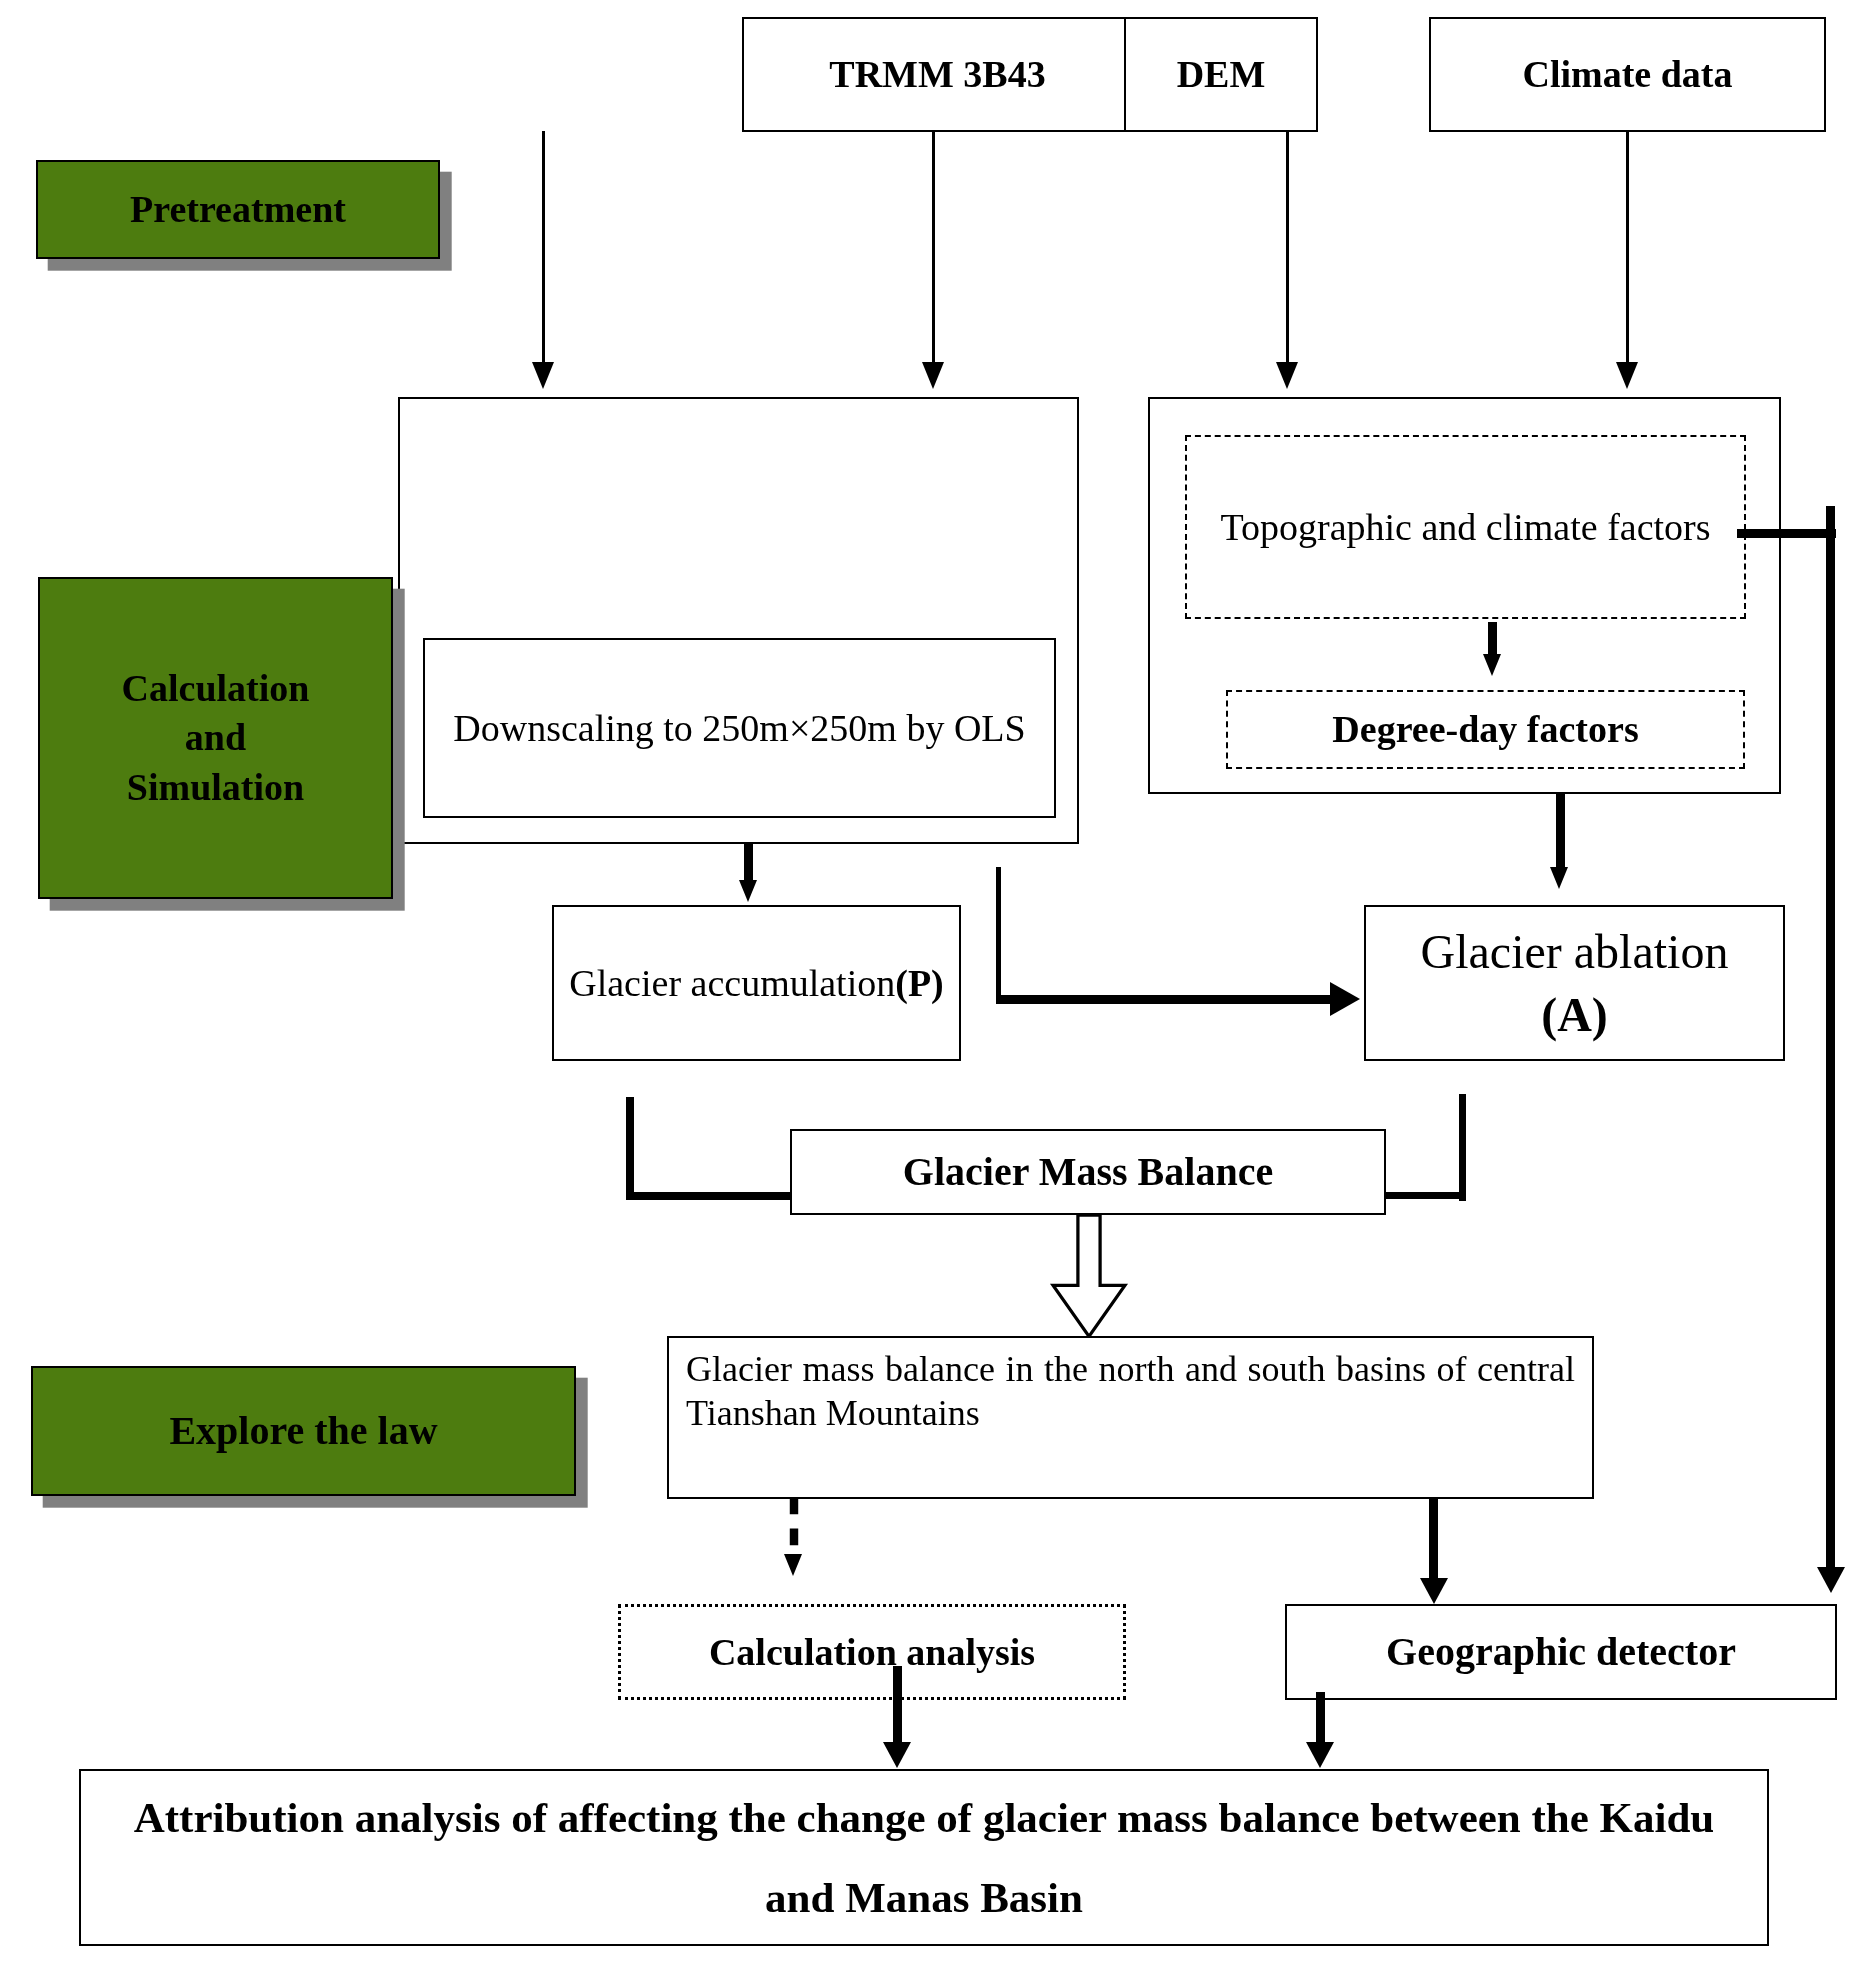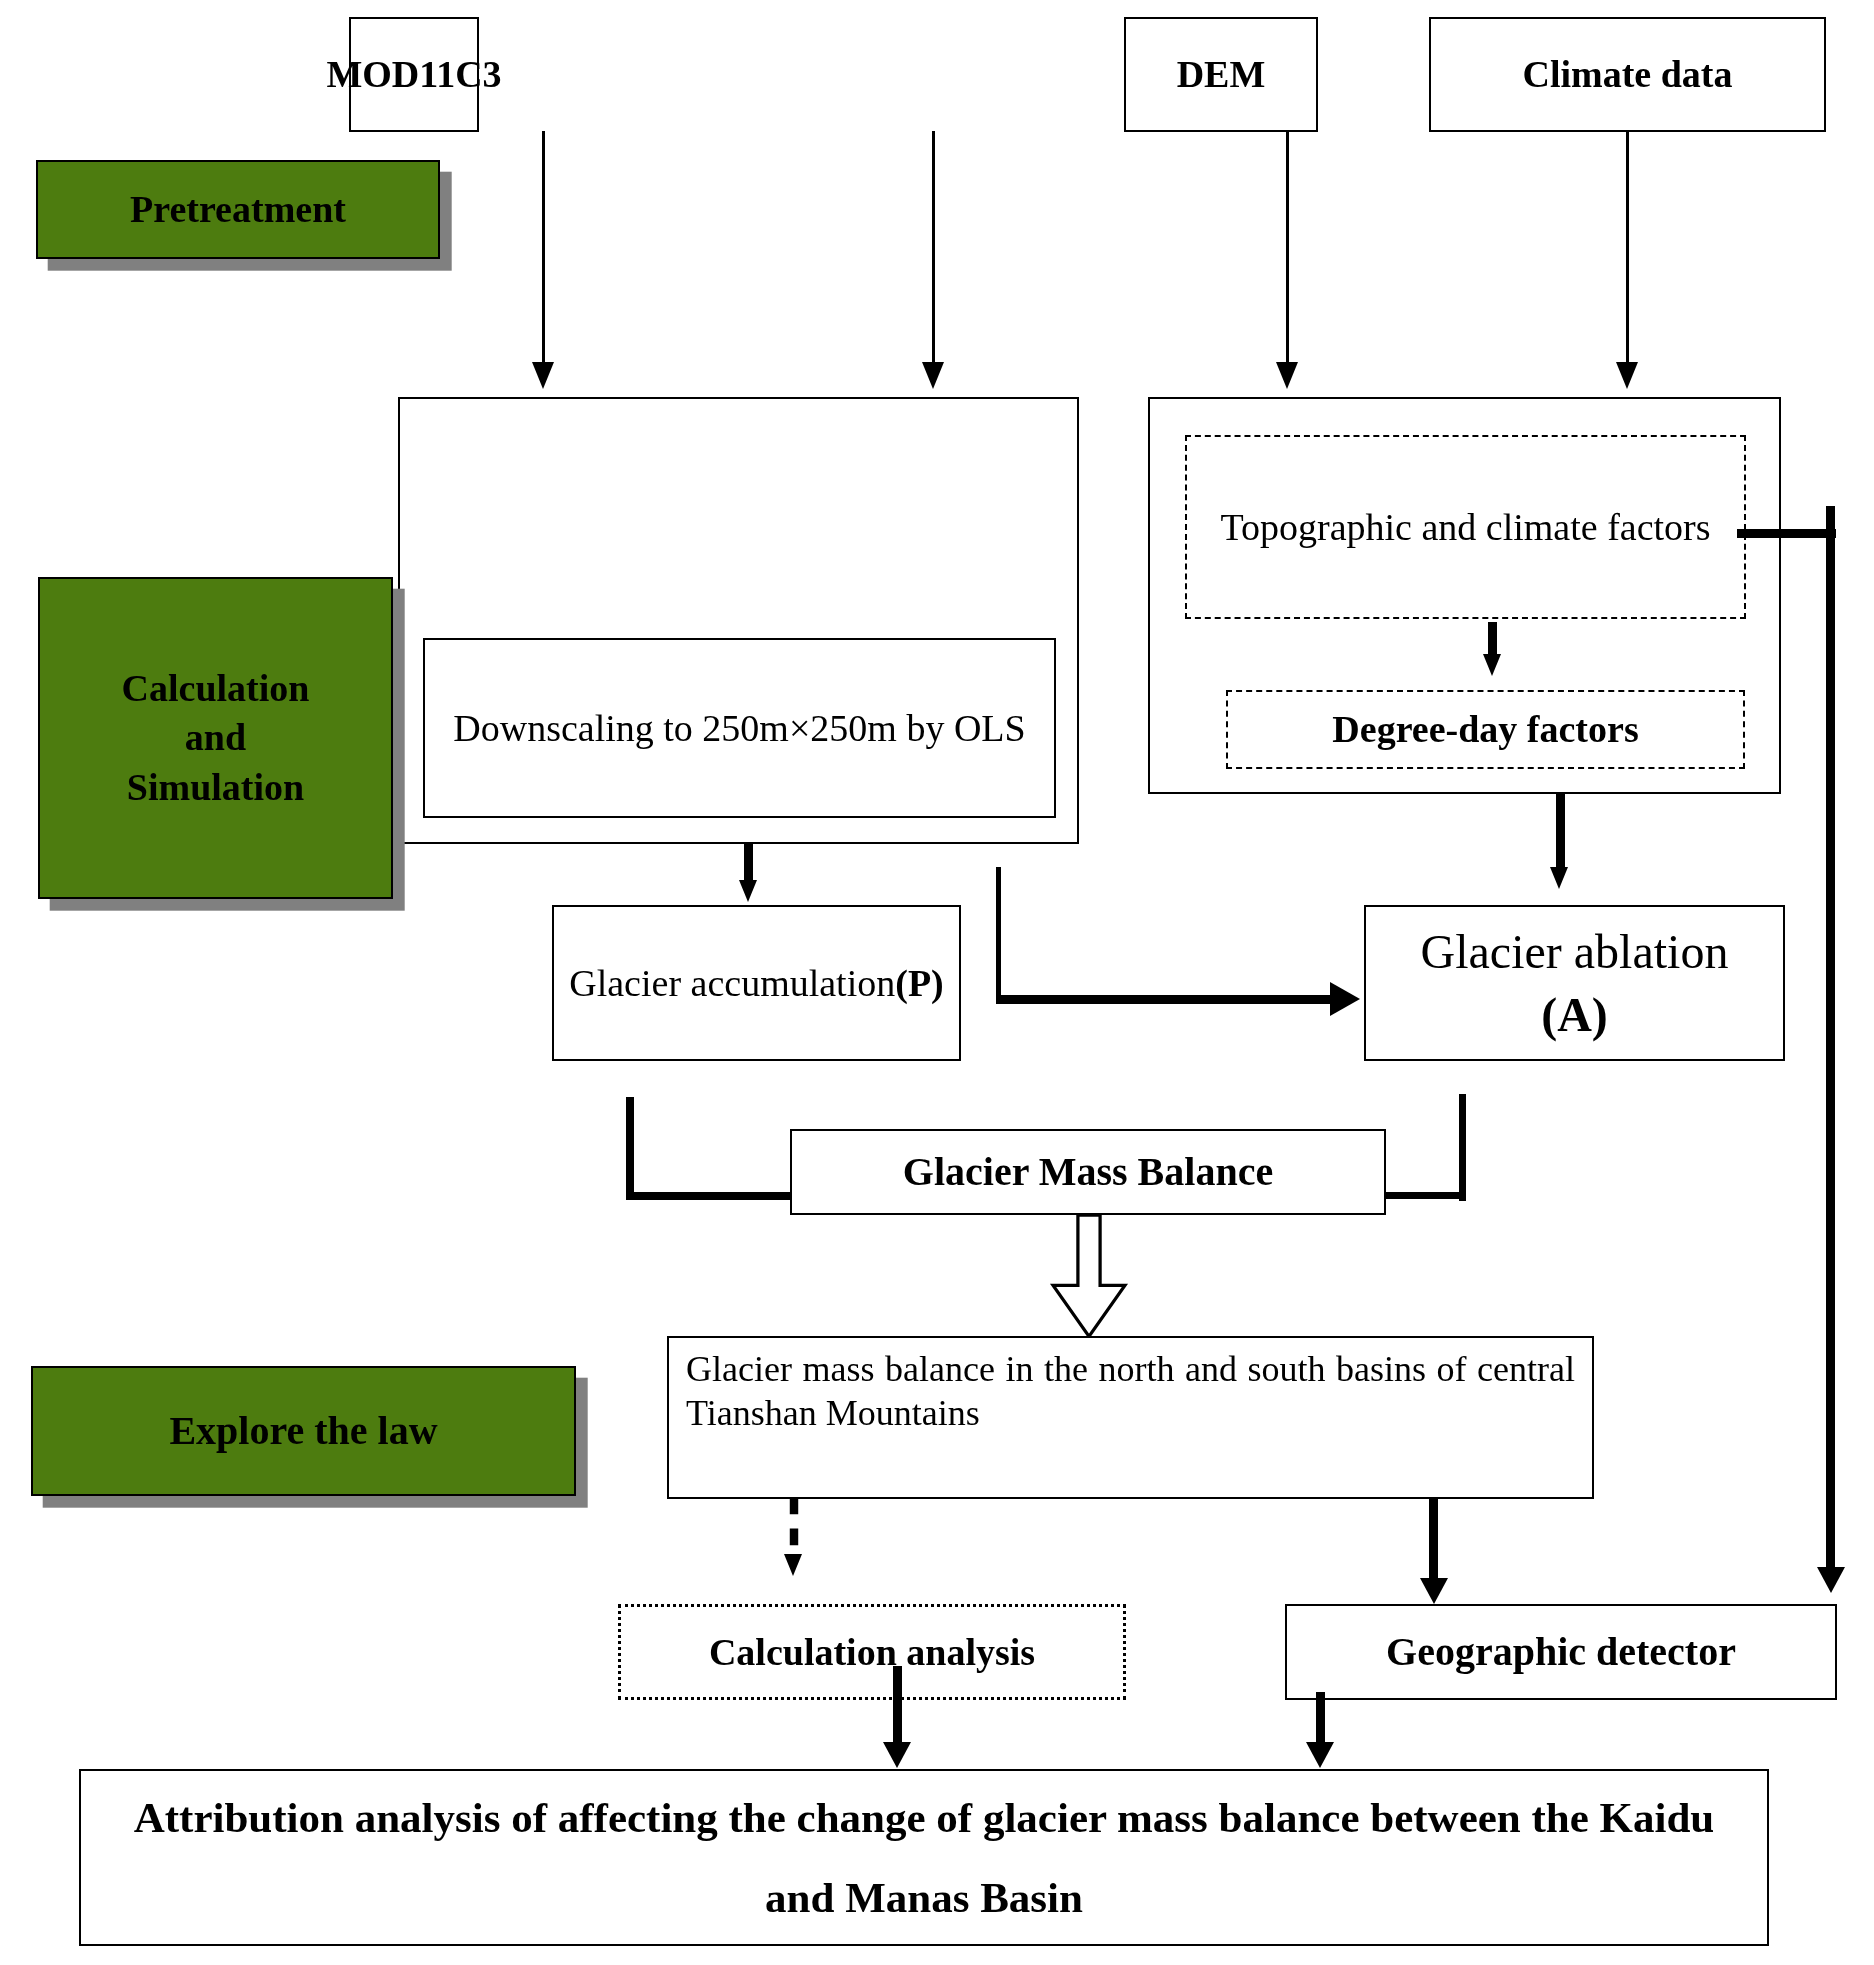--- a/index.html
+++ b/index.html
@@ -36,24 +36,24 @@
            border-bottom:17px solid transparent;border-left:30px solid #000;}
 
   .hollow-arrow{position:absolute;}
   .justify{display:block;text-align:justify;text-align-last:left;}
 </style>
 </head>
 <body>
 
 <div id="stage">
 
-  <div class="box solid bold" style="left:349px;top:17px;width:130px;height:115px;font-size:38px;">
-    <span>MOD11C3</span>
+
+  <div class="box solid bold" style="left:742px;top:17px;width:391px;height:115px;font-size:38px;">
+    <span>TRMM 3B43</span>
   </div>
-
 
   <div class="box solid bold" style="left:1124px;top:17px;width:194px;height:115px;font-size:38px;">
     <span>DEM</span>
   </div>
 
   <div class="box solid bold" style="left:1429px;top:17px;width:397px;height:115px;font-size:38px;">
     <span>Climate data</span>
   </div>
 
   <div class="stagelabel" style="left:36px;top:160px;width:404px;height:99px;font-size:38px;">

